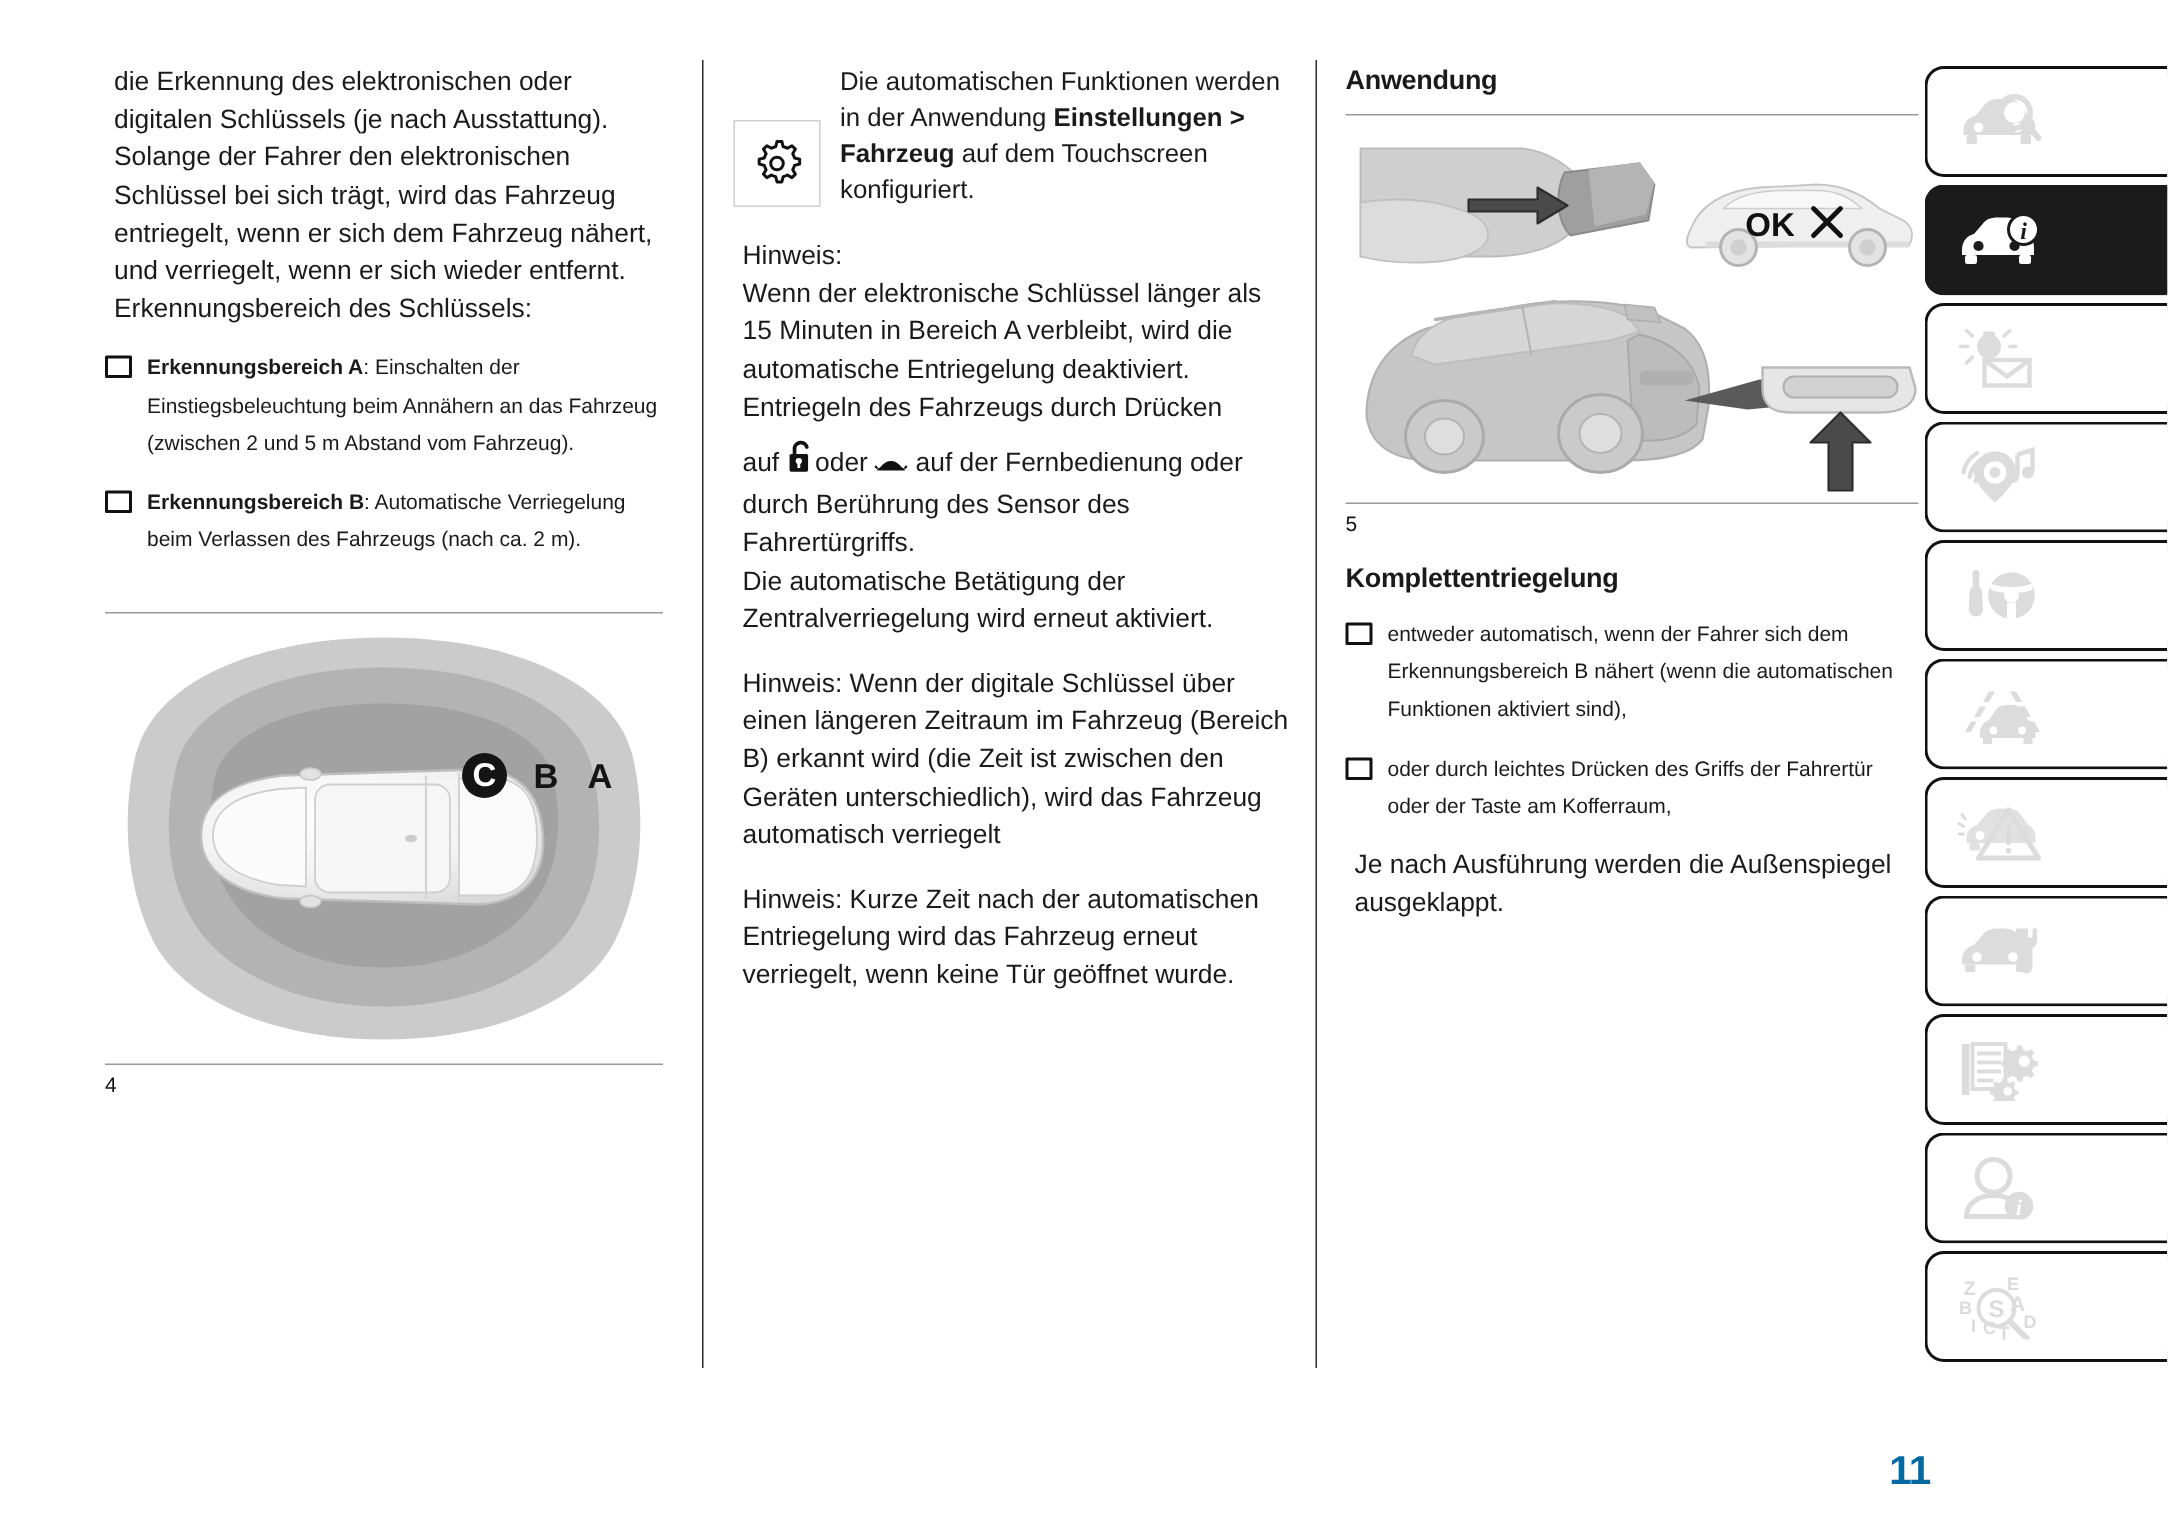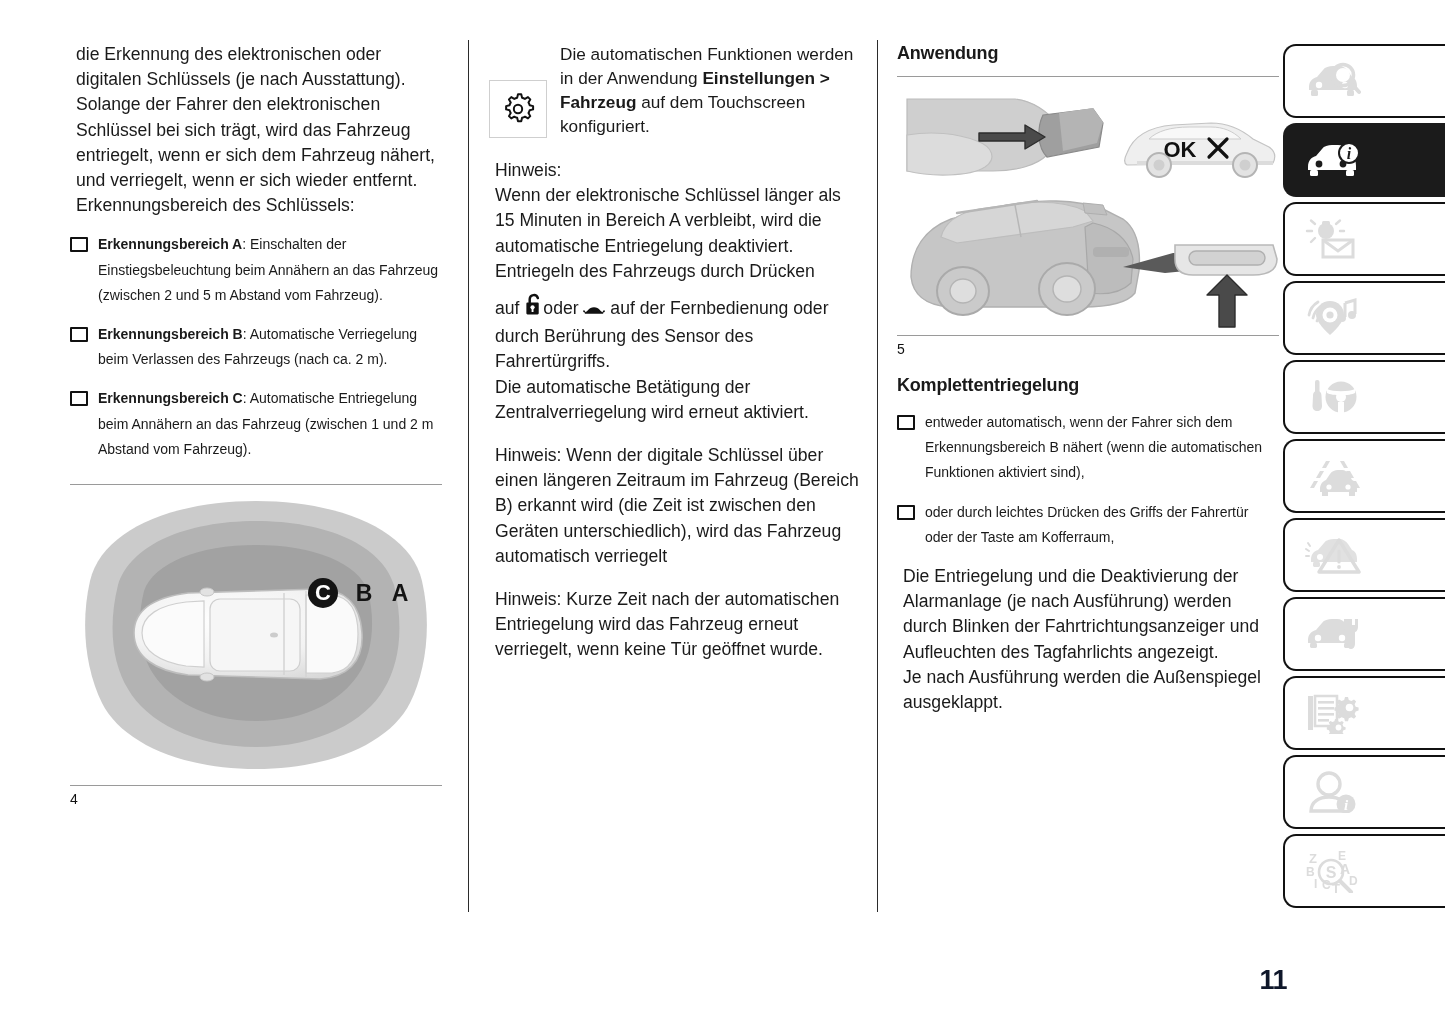--- a/index.html
+++ b/index.html
@@ -68,21 +68,21 @@
     box-sizing:border-box;
     display:flex;align-items:center;
     padding-left:20px;
   }
   .tab.active{background:#1b1b1b;border-color:#1b1b1b;}
   .tab svg{display:block;}
 
   
   .pageno{
     position:absolute;right:158px;bottom:22px;font-size:27px;font-weight:bold;
-    color:#0f172a;letter-spacing:-0.5px;
+    color:#0369a1;letter-spacing:-0.5px;
   }
 
   .inline-ico{display:inline-block;vertical-align:-3px;}
 </style>
 </head>
 <body>
 
 <div class="page">
 
   <div class="vdiv d1"></div>
@@ -102,24 +102,20 @@
 
     <div class="sp"></div>
 
     <div class="bullet">
       <span class="sq"></span>
       <span class="b">Erkennungsbereich B</span><span>: Automatische Verriegelung beim Verlassen des Fahrzeugs (nach ca. 2 m).</span>
     </div>
 
     <div class="sp"></div>
 
-    <div class="bullet">
-      <span class="sq"></span>
-      <span class="b">Erkennungsbereich C</span><span>: Automatische Entriegelung beim Annähern an das Fahrzeug (zwischen 1 und 2 m Abstand vom Fahrzeug).</span>
-    </div>
 
     <div style="height:22px"></div>
     <div class="figrule"></div>
 
     <div class="zonefig">
       <svg width="372" height="300" viewBox="0 0 372 300">
         <defs>
           <radialGradient id="bodyg" cx="40%" cy="35%" r="75%">
             <stop offset="0%" stop-color="#ffffff"></stop>
             <stop offset="60%" stop-color="#f2f2f2"></stop>
@@ -327,21 +323,20 @@
 
     <div class="sp"></div>
 
     <div class="bullet">
       <span class="sq"></span>
       <span>oder durch leichtes Drücken des Griffs der Fahrertür oder der Taste am Kofferraum,</span>
     </div>
 
     <div class="sp"></div>
 
-    <p>Die Entriegelung und die Deaktivierung der Alarmanlage (je nach Ausführung) werden durch Blinken der Fahrtrichtungsanzeiger und Aufleuchten des Tagfahrlichts angezeigt.</p>
     <p>Je nach Ausführung werden die Außenspiegel ausgeklappt.</p>
   </div>
 
   <div class="tabs">
 
     <div class="tab">
       <svg width="56" height="40" viewBox="0 0 56 40">
         <path d="M4 26 C4 20 8 17 12 16 L18 9 C20 6 24 5 28 5 L34 5 C38 5 41 7 43 10 L47 16
                  C50 17 52 20 52 25 L52 29 L4 29 Z" fill="#dcdcdc"></path>
         <rect x="6" y="29" width="7" height="6" rx="1.5" fill="#dcdcdc"></rect>

